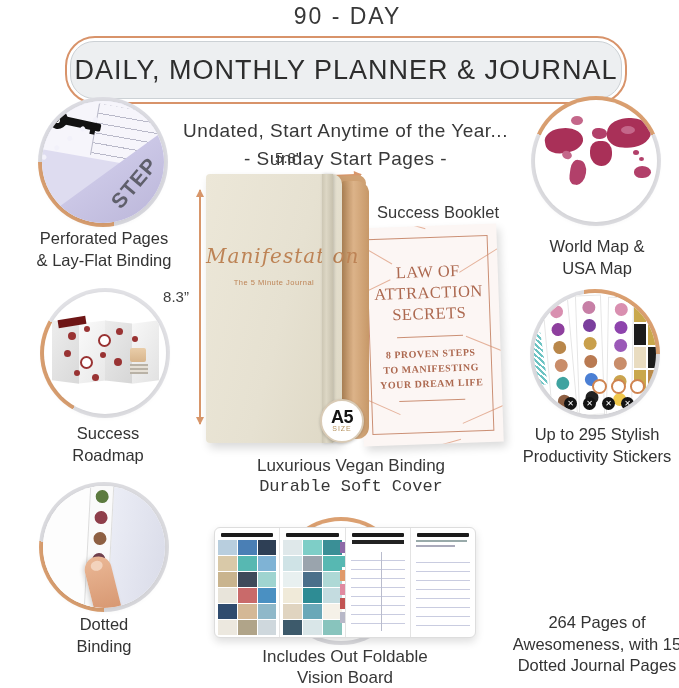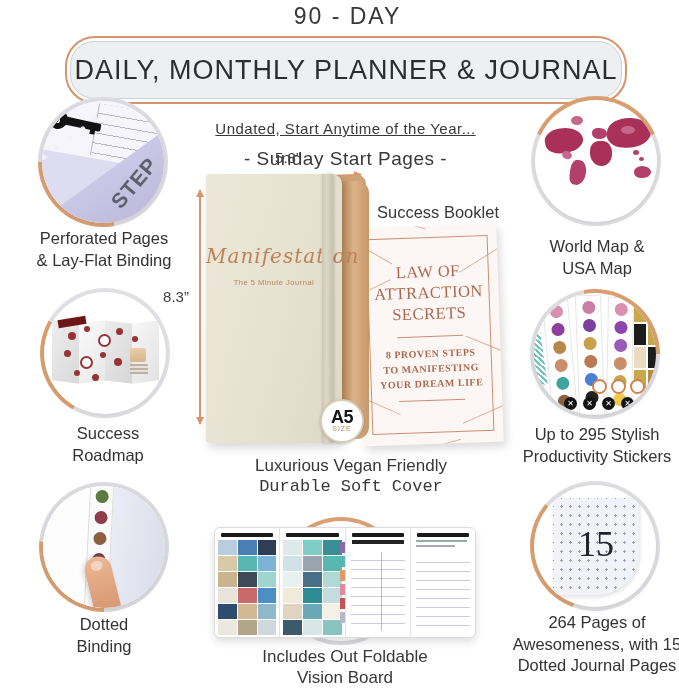--- a/index.html
+++ b/index.html
@@ -7,21 +7,21 @@
           font-family:"Liberation Sans",sans-serif;color:#2f2f2f;margin-left:8px;}
   .txt{position:absolute;text-align:center;color:#383838;}
 
   
   .top-title{left:0;top:3px;width:679px;font-size:23px;letter-spacing:2px;}
   .banner{position:absolute;left:57px;top:36px;width:562px;height:68px;border:2px solid #d8936a;
           border-radius:30px;background:#fff;box-sizing:border-box;padding:3px;}
   .banner-in{width:100%;height:100%;border-radius:24px;background:#edeff1;border:1px solid #ccd1d5;
           box-sizing:border-box;display:flex;align-items:center;justify-content:center;
           font-size:27px;letter-spacing:1px;color:#2d2d2d;}
-  .sub1{left:65px;top:120px;width:545px;font-size:15px;letter-spacing:.5px;text-decoration:underline;}
+  .sub1{left:65px;top:120px;width:545px;font-size:19px;letter-spacing:.5px;}
   .sub2{left:65px;top:148px;width:545px;font-size:19px;letter-spacing:.5px;}
 
   
   .feature{position:absolute;width:130px;height:130px;border-radius:50%;padding:0;box-sizing:border-box;
            display:flex;align-items:center;justify-content:center;}
   .feature-inner{width:122px;height:122px;border-radius:50%;background:#fff;overflow:hidden;position:relative;
            box-shadow:0 2px 6px rgba(0,0,0,.08);}
   .cap{position:absolute;text-align:center;font-size:16.5px;line-height:21.5px;color:#333;}
 
   
@@ -104,21 +104,21 @@
   <div class="pages-top"></div>
   <div class="pages-right"></div>
   <div class="cover"></div>
   <div class="cover-title">Manifestation</div>
   <div class="cover-sub">The 5 Minute Journal</div>
   <div class="band"></div>
   <div class="badge">
     <div class="badge-a5">A5</div>
     <div class="badge-size">SIZE</div>
   </div>
-  <div class="txt cover-cap" style="top:455px;">Luxurious Vegan Friendly</div>
+  <div class="txt cover-cap" style="top:455px;">Luxurious Vegan Binding</div>
   <div class="txt cover-cap" style="top:476px;font-family:Liberation Mono, monospace;">Durable Soft Cover</div>
 
   <div class="txt bk-label">Success Booklet</div>
   <div class="booklet">
     <div class="geo" style="left:-8px;top:24px;width:46px;transform:rotate(32deg);"></div>
     <div class="geo" style="left:-6px;top:60px;width:40px;transform:rotate(-24deg);"></div>
     <div class="geo" style="right:-10px;top:34px;width:52px;transform:rotate(-30deg);"></div>
     <div class="geo" style="right:-8px;top:120px;width:44px;transform:rotate(24deg);"></div>
     <div class="geo" style="left:-6px;bottom:40px;width:46px;transform:rotate(26deg);"></div>
     <div class="geo" style="right:-6px;bottom:28px;width:48px;transform:rotate(-22deg);"></div>
@@ -285,26 +285,20 @@
         <span style="width:13px;height:13px;border-radius:50%;background:#141414;color:#fff;font-size:8px;display:flex;align-items:center;justify-content:center;">✕</span>
         <span style="width:13px;height:13px;border-radius:50%;background:#141414;color:#fff;font-size:8px;display:flex;align-items:center;justify-content:center;">✕</span>
       </div>
     </div>
   </div>
   <div class="cap" style="left:493px;top:424px;width:192px;">
     <div>Up to 295 Stylish</div>
     <div>Productivity Stickers</div>
   </div>
 
-  <div class="feature" style="left:522px;top:481px;background:conic-gradient(from 200deg,#dba071 0 110deg,#dedee2 110deg 360deg);">
-    <div class="feature-inner">
-      <div class="abs" style="left:19px;top:13px;width:86px;height:97px;background:#f2f3f9;border-radius:3px 3px 42px 3px;box-shadow:1px 2px 4px rgba(0,0,0,.12);background-image:radial-gradient(#9fa3bf 1px,transparent 1.3px);background-size:9px 9px;background-position:4px 4px;"></div>
-      <div class="abs" style="left:19px;top:38px;width:86px;text-align:center;font-family:'Liberation Serif',serif;font-size:36px;color:#23232e;">15</div>
-    </div>
-  </div>
   <div class="cap" style="left:491px;top:612px;width:196px;">
     <div>264 Pages of</div>
     <div>Awesomeness, with 15</div>
     <div>Dotted Journal Pages</div>
   </div>
 
   <div class="vb-circle">
     <div style="width:128px;height:128px;border-radius:50%;background:conic-gradient(from 285deg,#dba071 0 150deg,#dcdce0 150deg 360deg);display:flex;align-items:center;justify-content:center;">
       <div style="width:120px;height:120px;border-radius:50%;background:#fff;"></div>
     </div>

